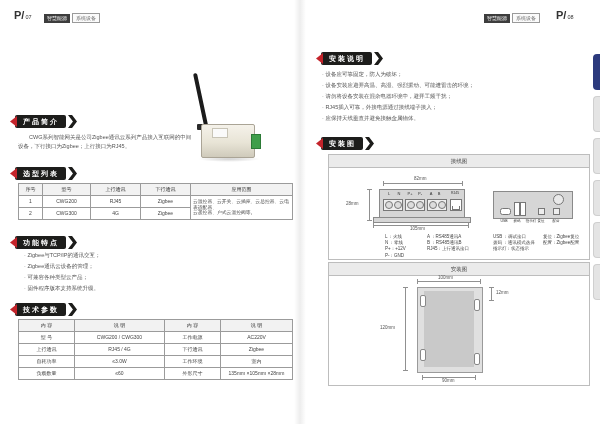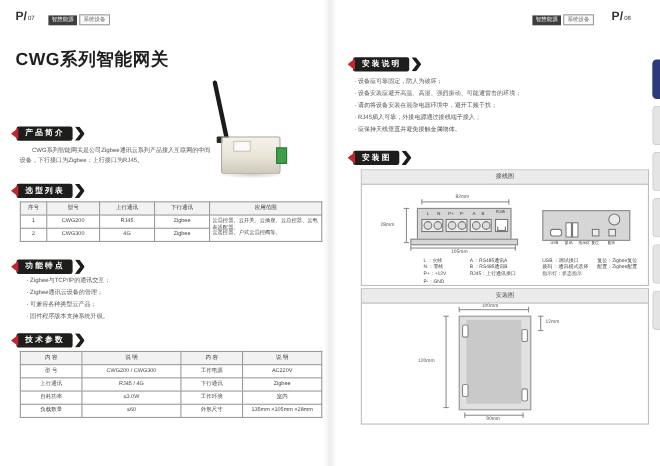--- a/index.html
+++ b/index.html
@@ -76,21 +76,20 @@
 
     <div class="abs pageno" style="left:14px;top:10px;">
       <span class="pn-big">P/</span>
       <span class="pn-small">07</span>
     </div>
     <div class="abs badges" style="left:44px;top:13px;">
       <span class="badge-dark">智慧能源</span>
       <span class="badge-light">系统设备</span>
     </div>
 
-    <div class="abs title" style="left:14px;top:44px;">CWG系列智能网关</div>
 
     <div class="abs" style="left:170px;top:65px;width:120px;height:100px;">
       <div class="abs ant" style="left:35px;top:7px;"></div>
       <div class="abs" style="left:27px;top:59px;width:7px;height:6px;background:#2a2a2a;border-radius:1px;"></div>
       <div class="abs gw-shadow" style="left:28px;top:91px;"></div>
       <div class="abs gw-body" style="left:31px;top:59px;"></div>
       <div class="abs gw-label" style="left:42px;top:63px;"></div>
       <div class="abs gw-conn" style="left:81px;top:69px;"></div>
     </div>
 

